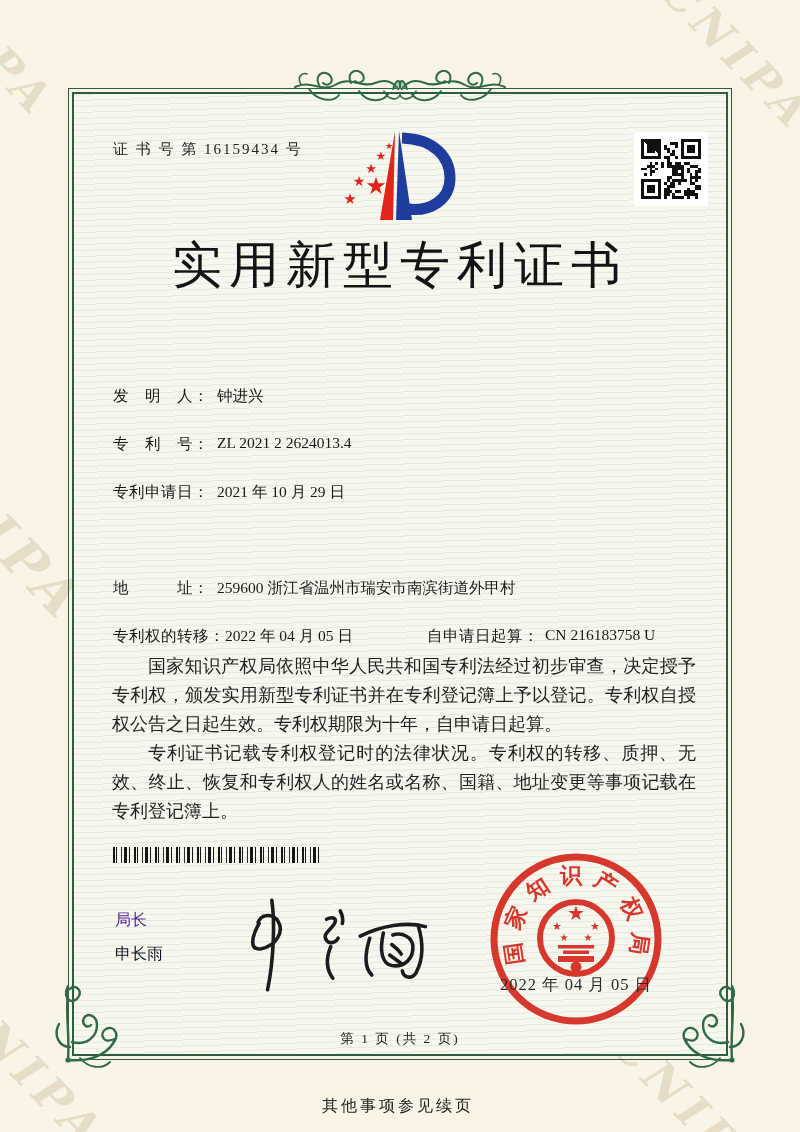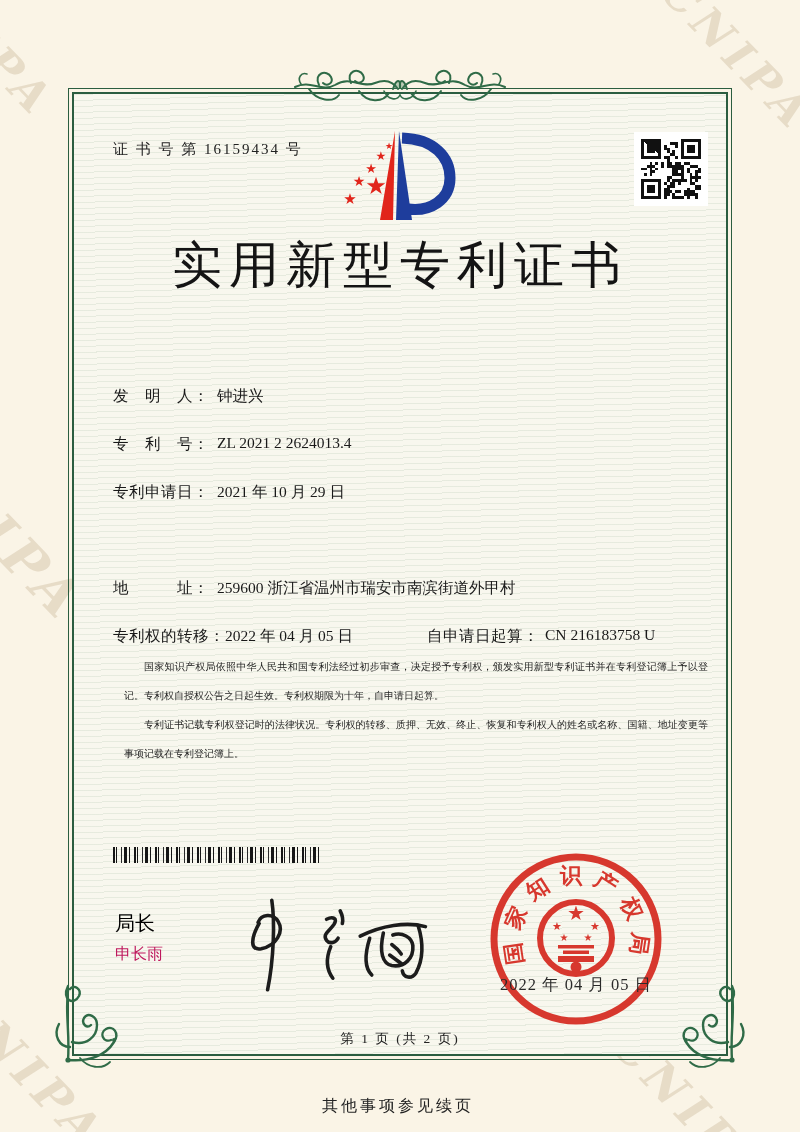--- a/index.html
+++ b/index.html
@@ -36,35 +36,35 @@
   .qr-wrap svg{position:absolute; left:7px; top:7px; width:60px; height:60px; shape-rendering:crispEdges;}
   .title{
     position:absolute; left:0; top:144px; width:100%; text-align:center;
     font-size:50px; letter-spacing:7px; font-weight:500; color:#141414;
   }
   .frow{position:absolute; left:45px; display:flex; font-size:15.5px; color:#191919; white-space:nowrap;}
   .frow .flabel{display:inline-block; min-width:104px; letter-spacing:0.5px;}
   .r1{top:250px}.r2{top:298px}.r3{top:346px}.r4{top:394px}.r5{top:442px}.r6{top:490px}.r7{top:538px}
   .r7 .fvalue1{display:inline-block; min-width:202px;}
   .bodytext{
-    position:absolute; left:56px; top:564px; width:584px;
-    font-size:10px; line-height:29px; text-align:justify; color:#1f1f1f;
+    position:absolute; left:44px; top:564px; width:584px;
+    font-size:18px; line-height:29px; text-align:justify; color:#1f1f1f;
   }
   .bodytext p{margin:0; text-indent:2em;}
   .barcode{
     position:absolute; left:45px; top:759px; width:208px; height:16px;
     background:repeating-linear-gradient(90deg,
       #161616 0 2px, transparent 2px 3px,
       #161616 3px 4px, transparent 4px 8px,
       #2b2b2b 8px 9px, transparent 9px 11px,
       #161616 11px 14px, transparent 14px 16px,
       #161616 16px 17px, transparent 17px 21px);
   }
-  .officer-title{position:absolute; left:47px; top:822px; font-family:"Liberation Sans","DejaVu Sans",sans-serif; font-size:20px; color:#000000;}
-  .officer-name{position:absolute; left:47px; top:856px; font-family:Liberation Serif, serif; font-size:16px; color:#be185d;}
+  .officer-title{position:absolute; left:47px; top:822px; font-family:"Liberation Sans","DejaVu Sans",sans-serif; font-size:16px; color:#4c1d95;}
+  .officer-name{position:absolute; left:47px; top:856px; font-family:Liberation Serif, serif; font-size:16px; color:#0f172a;}
   .signature{position:absolute; left:168px; top:806px; width:200px; height:100px;}
   .seal{position:absolute; left:419px; top:762px; width:178px; height:180px;}
   .pagenote{position:absolute; left:0; bottom:12px; width:100%; text-align:center; font-size:13.5px; letter-spacing:2px; color:#222;font-family:Liberation Serif, serif;}
   .cont-note{position:absolute; left:322px; top:1078px; font-size:16px; letter-spacing:3px; color:#242424;margin-top:18px;}
   .orn-top{position:absolute; left:289px; top:60px; width:222px; height:52px;}
   .orn-bl{position:absolute; left:52px; top:980px; width:100px; height:96px;}
   .orn-br{position:absolute; left:648px; top:980px; width:100px; height:96px; transform:scaleX(-1);}
   .green-draw{stroke:#2f6b47; fill:none; stroke-linecap:round;}
 </style>
 </head>

